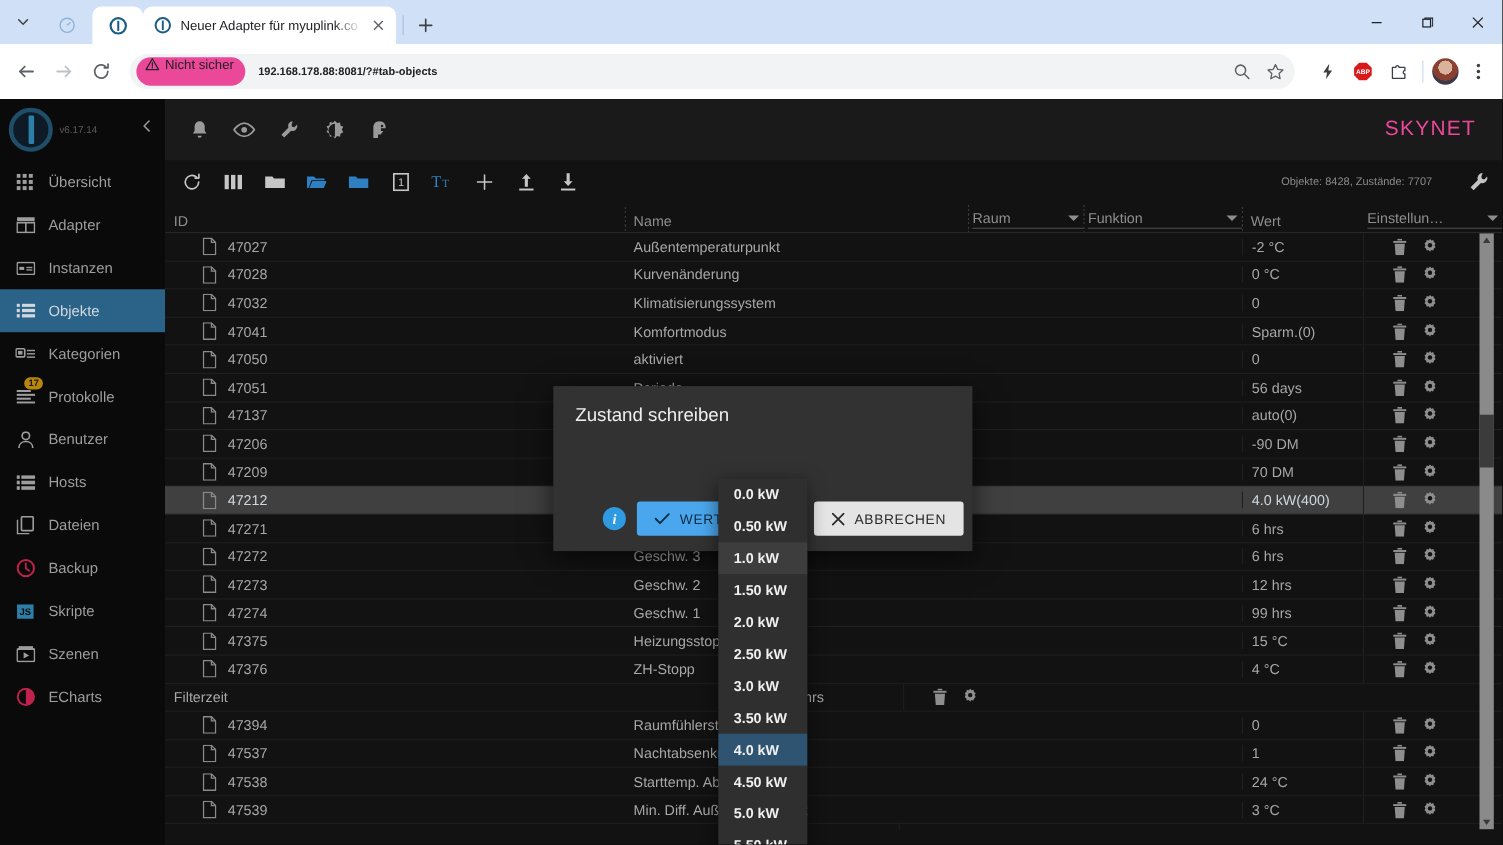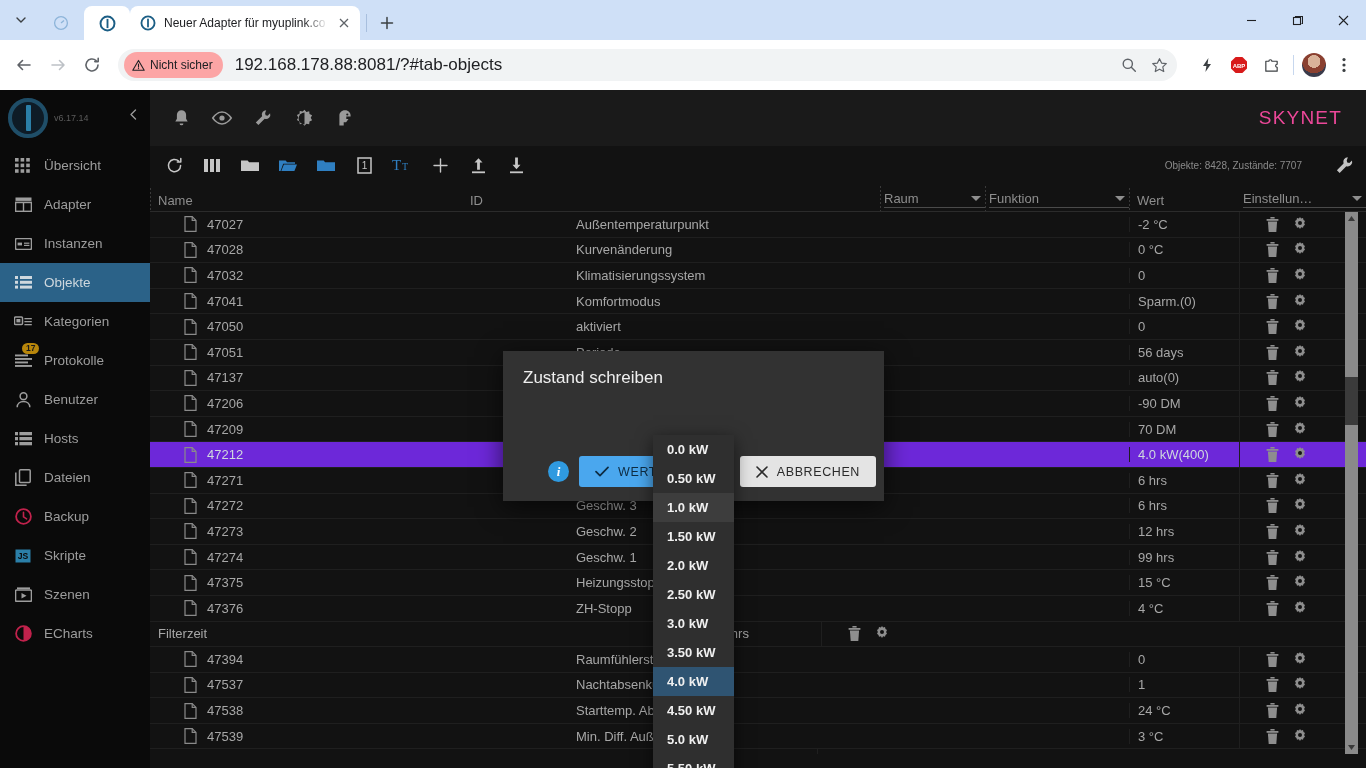--- a/index.html
+++ b/index.html
@@ -59,23 +59,23 @@
     height: 50px; background: #ffffff;
     display: flex; align-items: center; padding: 0 8px; gap: 2px;
   }
   .navbtn { width: 32px; height: 32px; display: flex; align-items: center; justify-content: center; color: #5f6368; border-radius: 50%; }
   .navbtn.disabled { color: #bdc1c6; }
   .omnibox {
     flex: 1; height: 32px; background: #f1f3f4; border-radius: 16px;
     display: flex; align-items: center; margin: 0 8px; padding: 0 4px 0 6px;
     position: relative;
   }
-  .notsecure { display: flex; align-items: center; gap: 5px; background: #fca5a5; border-radius: 14px; height: 26px; padding: 0 10px 0 8px; }
+  .notsecure { display: flex; align-items: flex-start; gap: 5px; background: #ec4899; border-radius: 14px; height: 26px; padding: 0 10px 0 8px; }
   .notsecure-text { font-size: 12px; color: #202124; }
-  .url { font-size: 17px; color: #202124; margin-left: 12px; flex: 1; }
+  .url { font-size: 10px; color: #202124; margin-left: 12px; flex: 1; font-weight: bold; }
   .omni-actions { display: flex; align-items: center; gap: 2px; }
   .omni-icon { width: 28px; height: 28px; display:flex; align-items:center; justify-content:center; color:#5f6368; }
   .ext-icons { display: flex; align-items: center; gap: 4px; padding-left: 6px; }
   .ext-icon { width: 28px; height: 28px; display:flex; align-items:center; justify-content:center; color:#3c4043; }
   .vsep { width:1px; height:20px; background:#c7d7ee; margin:0 4px; }
   .avatar { width: 24px; height: 24px; border-radius: 50%; background: radial-gradient(circle at 50% 35%, #d9b39a 0 32%, #8a4030 33% 60%, #3a3a4a 61% 100%); }
   .kebab { width: 28px; height: 28px; display:flex; align-items:center; justify-content:center; color:#3c4043; }
 
   
   .app {
@@ -139,21 +139,21 @@
   .th-wert { width: 110px; flex: 0 0 110px; }
   .th-einst { flex: 1; display:flex; align-items:flex-end; }
   .select-line { border-bottom: 1px solid #4a4a4a; flex:1; display:flex; align-items:center; justify-content:space-between; padding-right:4px; padding-bottom:1px; margin-left:-4px;}
   .caret { width:0;height:0;border-left:5px solid transparent;border-right:5px solid transparent;border-top:5px solid #8e8e8e; }
 
   .tbody { position: relative; height: 542px; overflow: hidden; }
   .trow {
     height: 25.6px; display: flex; align-items: center;
     border-bottom: 1px solid #1f1f1f; font-size: 13px; color: #a7a7a7;
   }
-  .trow.selected { background: #6d28d9; color: #cfd8de; }
+  .trow.selected { background: #404040; color: #cfd8de; }
   .td-id { width: 418px; flex: 0 0 418px; display: flex; align-items: center; gap: 10px; padding-left: 34px; }
   .doc-ico { width: 13px; height: 16px; flex: 0 0 13px; color: #8a8a8a; }
   .td-name { width: 312px; flex: 0 0 312px; padding-left: 8px; }
   .td-raum { width: 105px; flex: 0 0 105px; }
   .td-funktion { width: 144px; flex: 0 0 144px; }
   .td-wert { width: 110px; flex: 0 0 110px; padding-left: 8px; border-left: 1px solid #1f1f1f;}
   .td-act { flex: 1; display: flex; align-items: center; gap: 12px; padding-left: 26px; border-left: 1px solid #1f1f1f; height:100%;}
   .act-ico { width: 15px; height: 15px; color: #8e8e8e; }
 
   .vscroll {
@@ -597,22 +597,22 @@
 
         <span class="counts">Objekte: 8428, Zustände: 7707</span>
         <span class="tb-ico wrench" style="margin-left:0">
           <svg width="19" height="19" viewBox="0 0 18 18">
               <path d="M12.2 1.2a4.4 4.4 0 00-4.1 6l-6.3 6.3 2.6 2.6 6.3-6.3a4.4 4.4 0 005.4-5.6l-2.5 2.5-2-.5-.5-2z" fill="currentColor"></path>
             </svg>
         </span>
       </div>
 
       <div class="thead">
+        <div class="th th-id">ID</div>
         <div class="th th-name sep">Name</div>
-        <div class="th th-id">ID</div>
         <div class="th th-raum sep">
           <span class="select-line">
             <span>Raum</span>
             <span class="caret"></span>
           </span>
         </div>
         <div class="th th-funktion sep">
           <span class="select-line">
             <span>Funktion</span>
             <span class="caret"></span>

